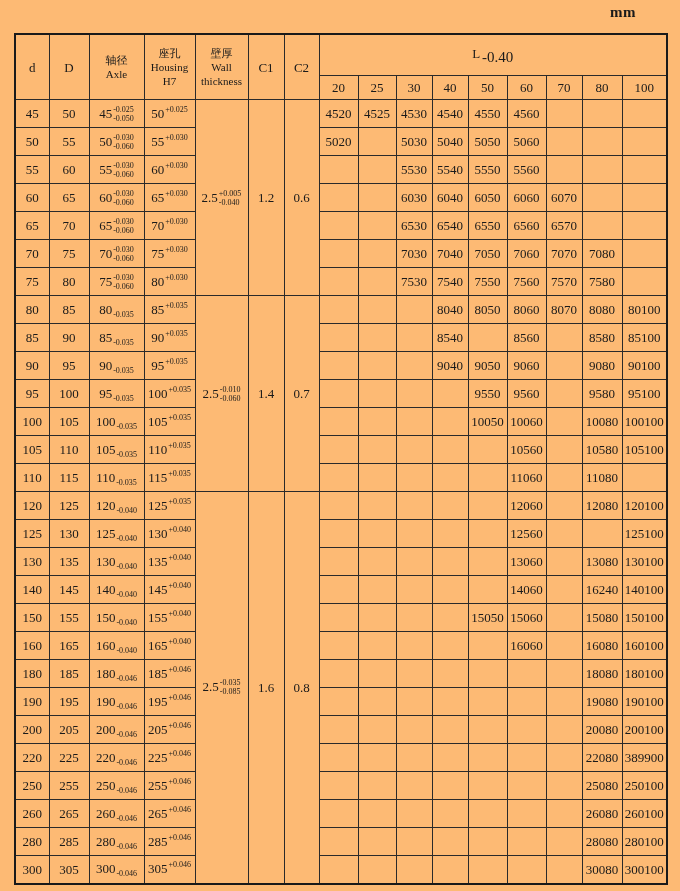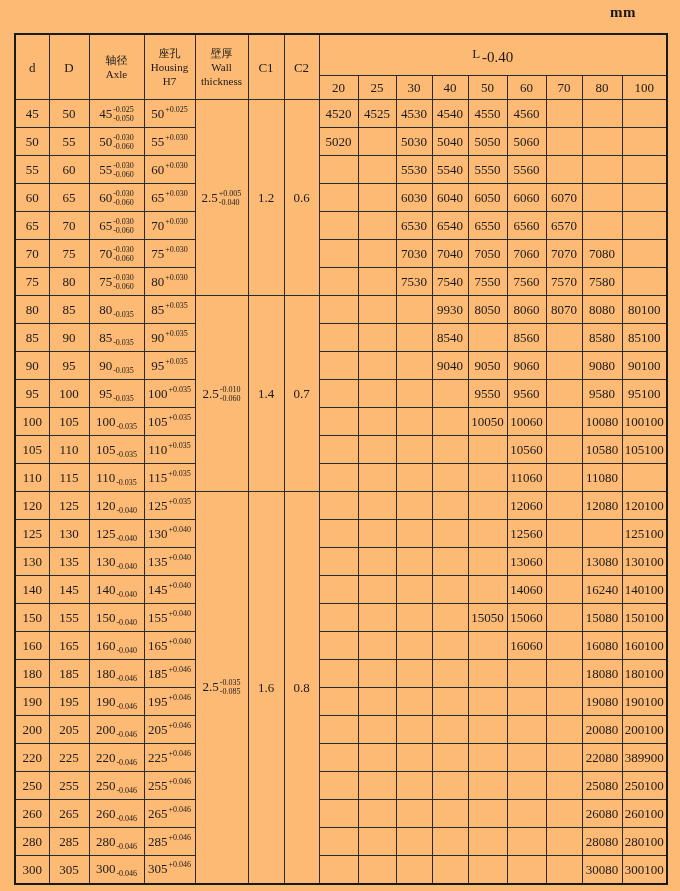--- a/index.html
+++ b/index.html
@@ -350,21 +350,21 @@
               <span class="stack">
                 <span class="scr">-0.010</span>
                 <span class="scr">-0.060</span>
               </span>
             </span></td>
           <td rowspan="7">1.4</td>
           <td rowspan="7">0.7</td>
           <td></td>
           <td></td>
           <td></td>
-          <td>9930</td>
+          <td>8040</td>
           <td>8050</td>
           <td>8060</td>
           <td>8070</td>
           <td>8080</td>
           <td>80100</td>
         </tr>
         <tr>
           <td>85</td>
           <td>90</td>
           <td><span class="num-wrap">

